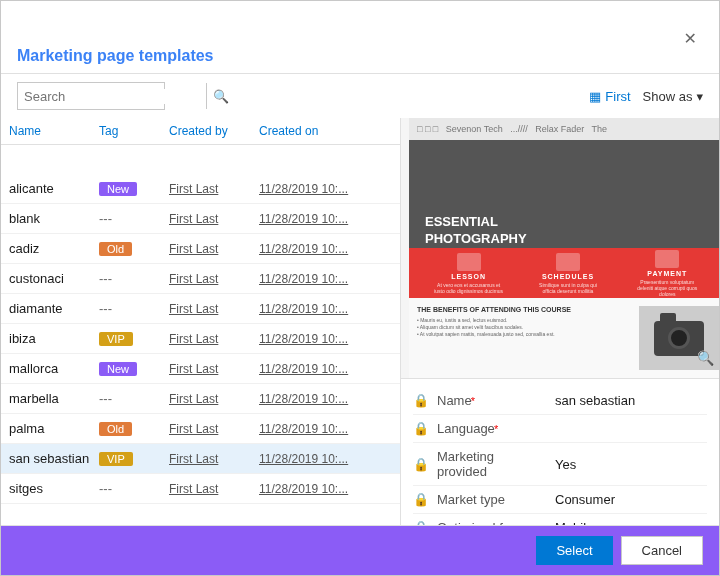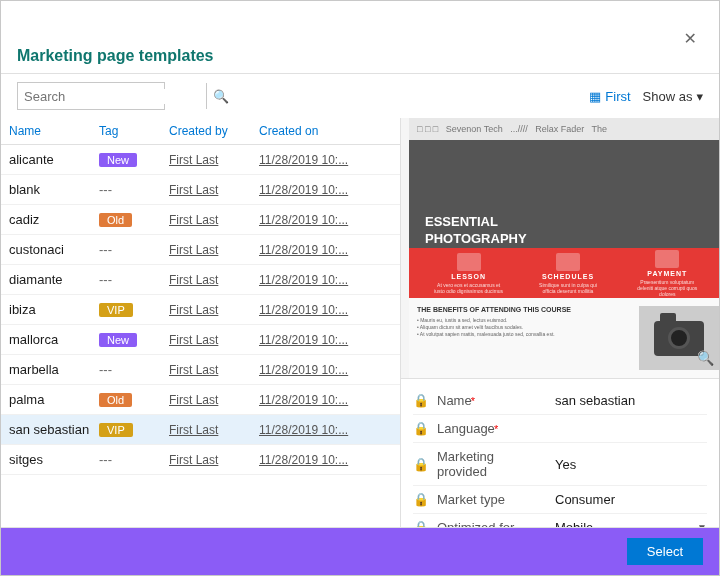--- a/index.html
+++ b/index.html
@@ -19,21 +19,21 @@
       display: flex;
       align-items: center;
       justify-content: space-between;
       padding: 12px 16px 8px 16px;
       border-bottom: 1px solid #e0e0e0;
     }
 
     .dialog-title {
       font-size: 16px;
       font-weight: 600;
-      color: #0f766e;
+      color: #3b82f6;
       margin-top: 34px;
     }
 
     .close-btn {
       cursor: pointer;
       font-size: 16px;
       color: #666;
       background: none;
       border: none;
       padding: 2px 6px;
@@ -130,20 +130,21 @@
     .col-header {
       font-size: 12px;
       color: #0078d4;
       cursor: pointer;
       font-weight: 400;
     }
 
     .table-body {
       overflow-y: auto;
       flex: 1;
+      margin-top: 29px;
     }
 
     .table-row {
       display: grid;
       grid-template-columns: 90px 70px 90px 1fr;
       padding: 7px 8px;
       border-bottom: 1px solid #f0f0f0;
       cursor: pointer;
       align-items: center;
     }
@@ -604,15 +605,16 @@
     <span class="prop-label">Optimized for</span>
     <span class="prop-value prop-select">Mobile <span class="prop-dropdown-arrow">▼</span></span>
   </div>
         </div>
 
     </div>
   </div>
 
   <div class="dialog-footer">
     <button class="btn-select">Select</button>
+    <button class="btn-cancel">Cancel</button>
   </div>
 
 </div>
 
 </body></html>

